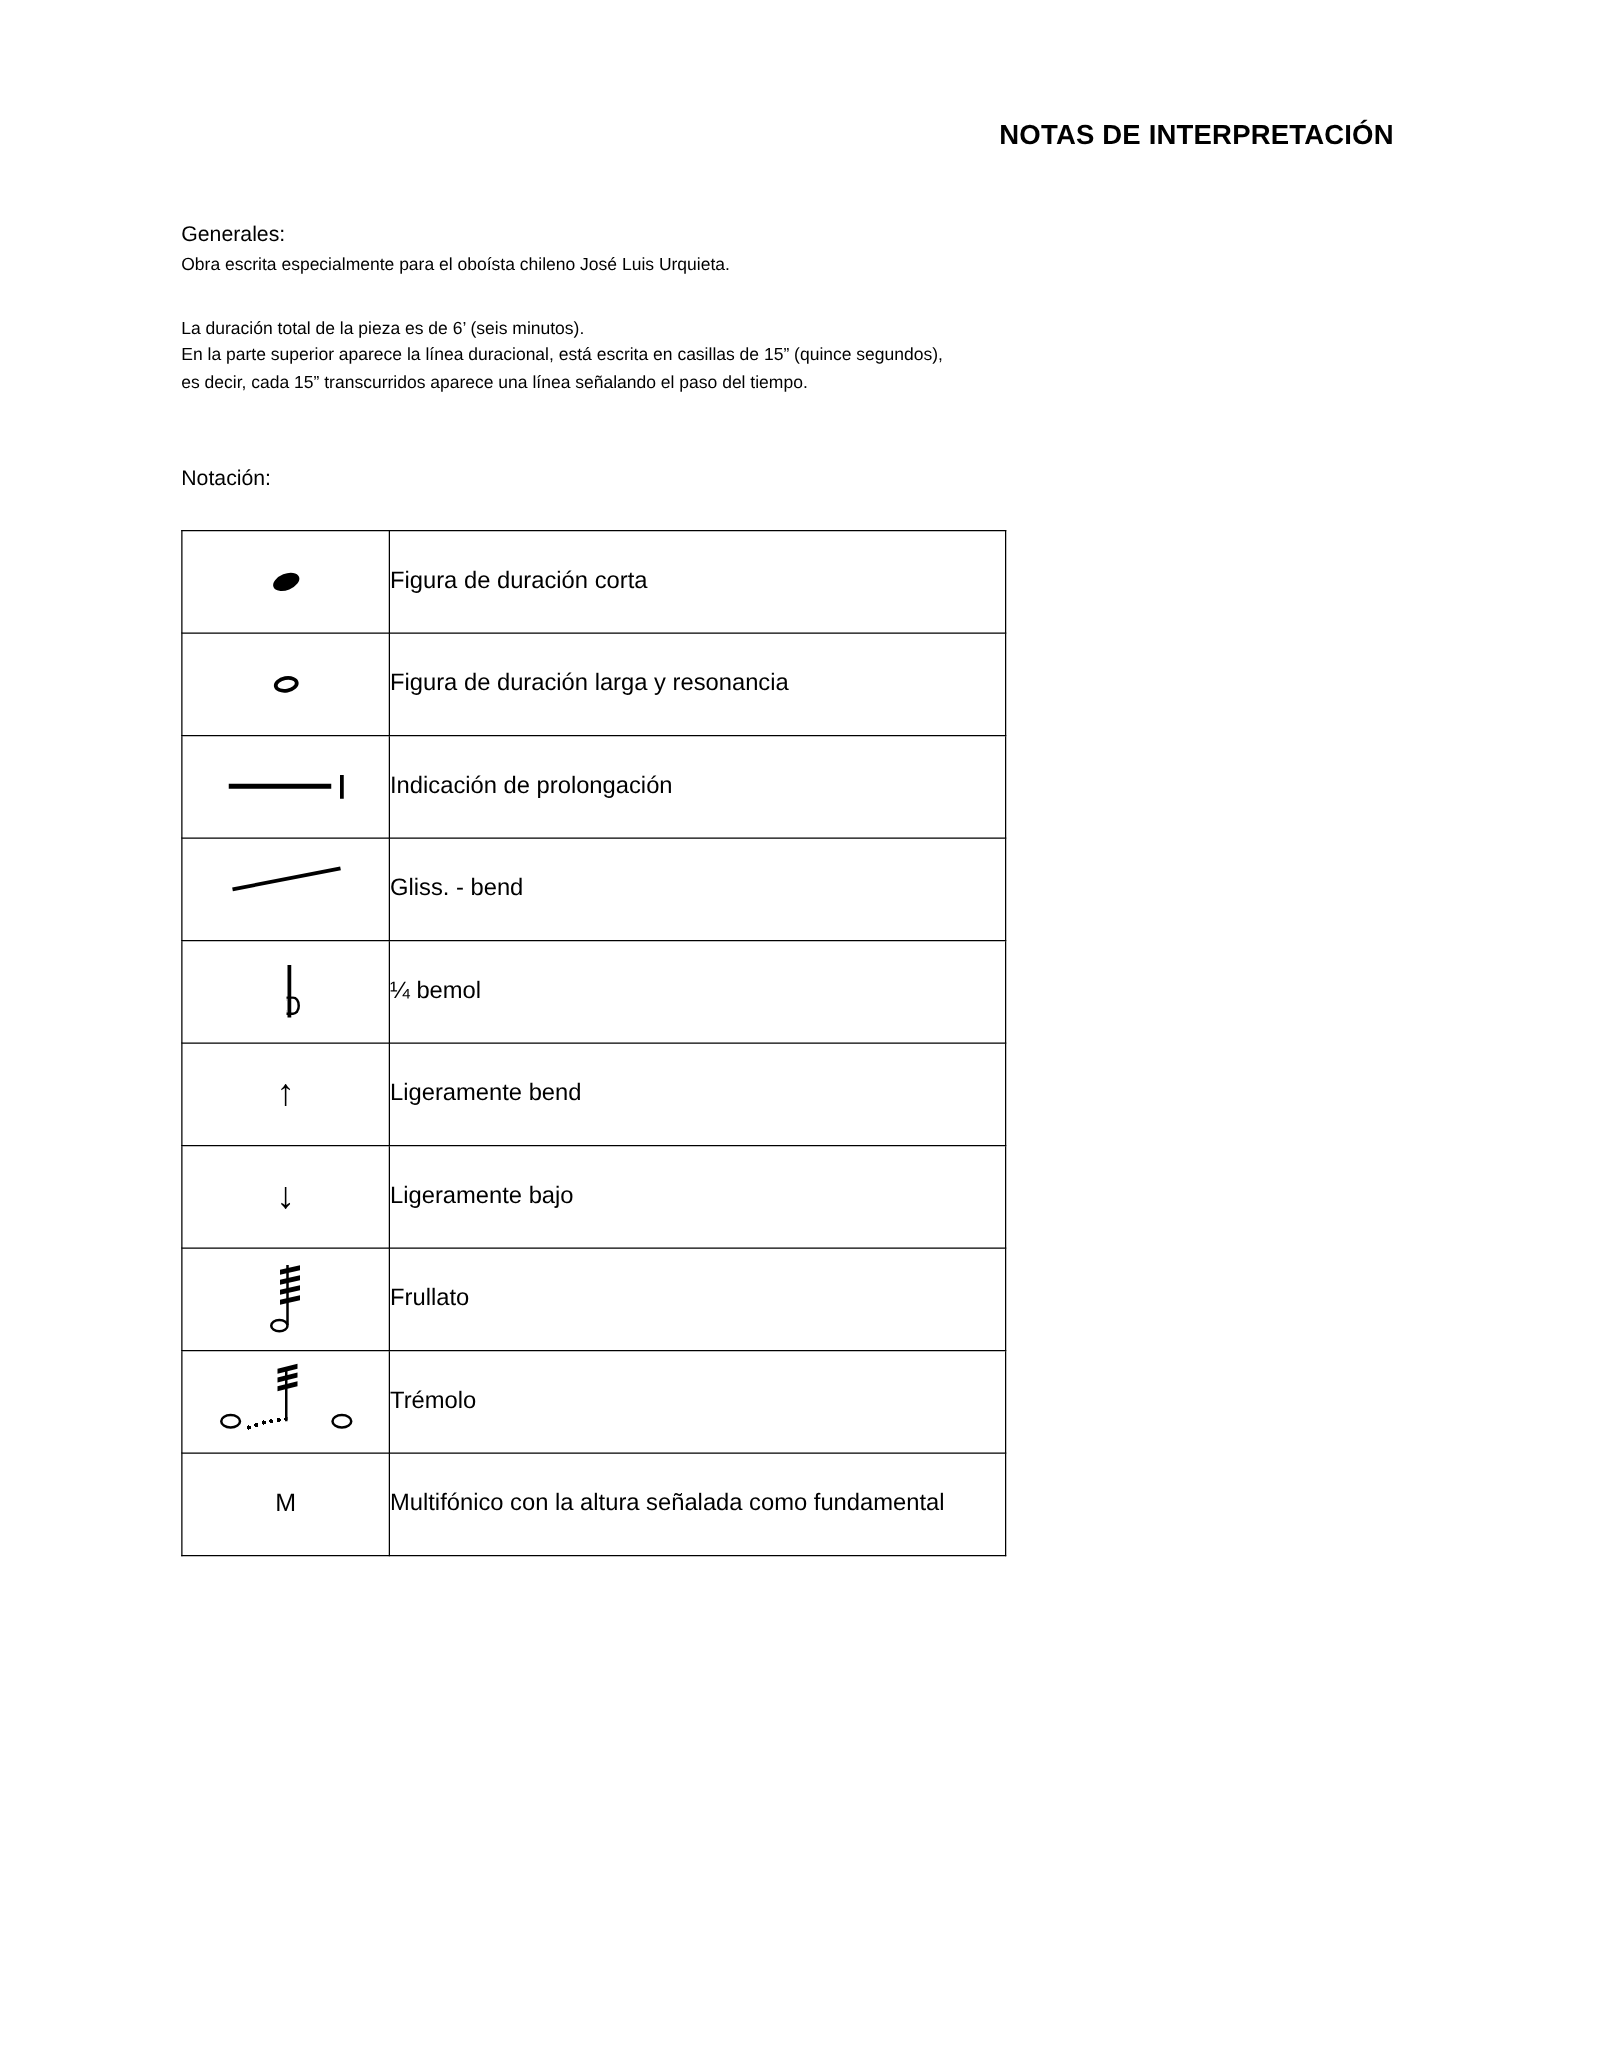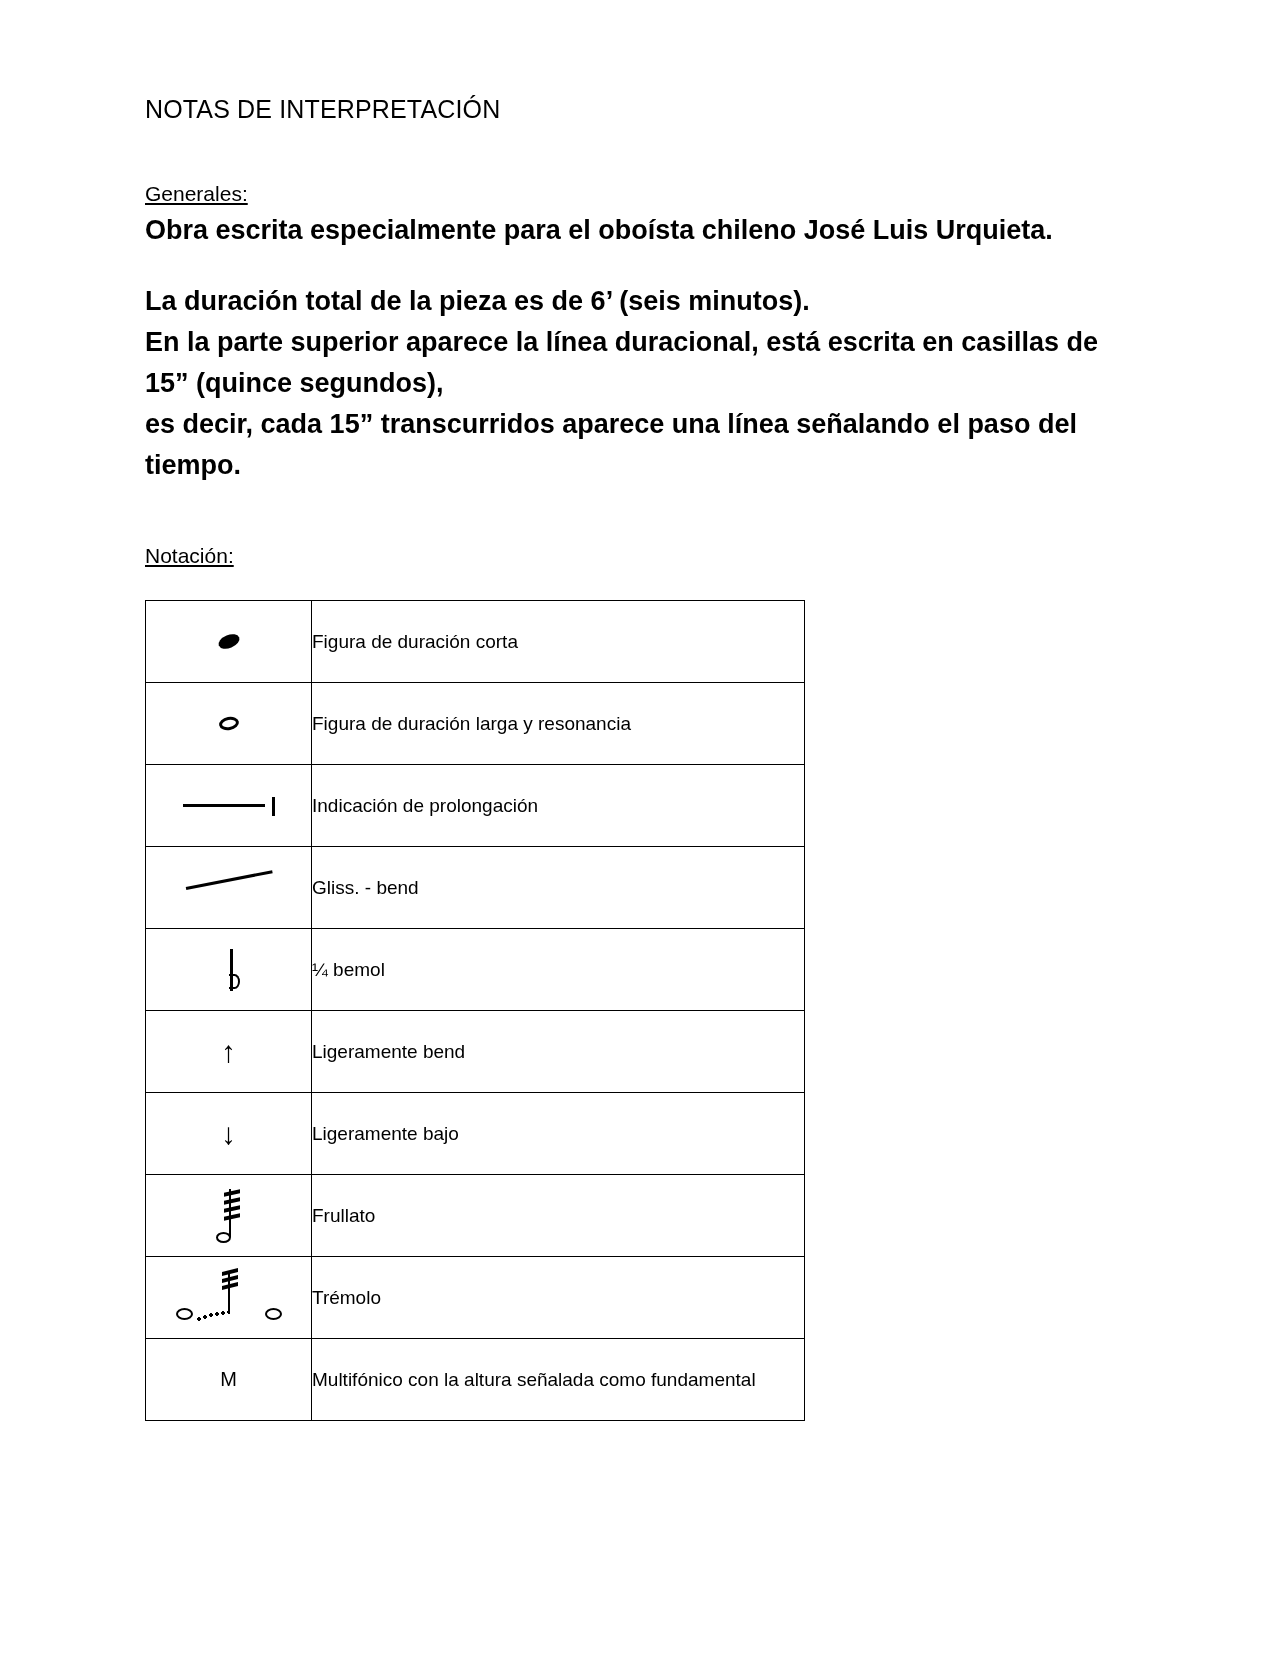--- a/index.html
+++ b/index.html
@@ -15,41 +15,39 @@
     position: relative;
   }
   .page {
     width: 1280px;
     height: 1656px;
     box-sizing: border-box;
     padding: 95px 145px 0 145px;
     position: relative;
   }
   .doc-title {
-    text-align: left;
-    font-size: 25px;
-    font-weight: normal;
+    text-align: right;
+    font-size: 22px;
+    font-weight: bold;
     letter-spacing: 0.15px;
     margin: 0 0 0 0;
     padding-right: 20px;
   }
   .section {
     margin-top: 0;
   }
   .section-heading {
-    font-size: 21px;
-    text-decoration: underline;
+    font-size: 17px;
     margin: 0;
     line-height: 1.52;
   }
   .para {
-    font-size: 27px;
+    font-size: 14px;
     margin: 0;
     line-height: 1.52;
-    font-weight: bold;
   }
   .gap-lg { height: 54px; }
   .gap-md { height: 30px; }
 
   table.notation {
     border-collapse: collapse;
     width: 660px;
     margin-top: 28px;
     margin-left: 0px;
     table-layout: fixed;

